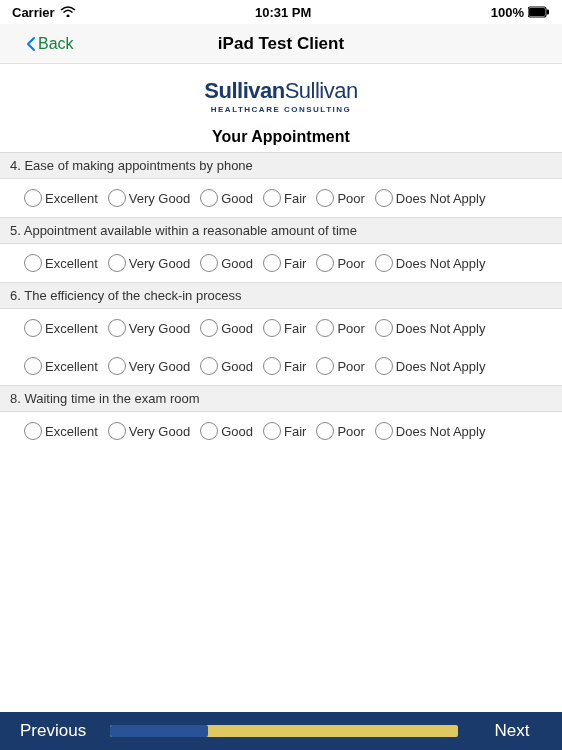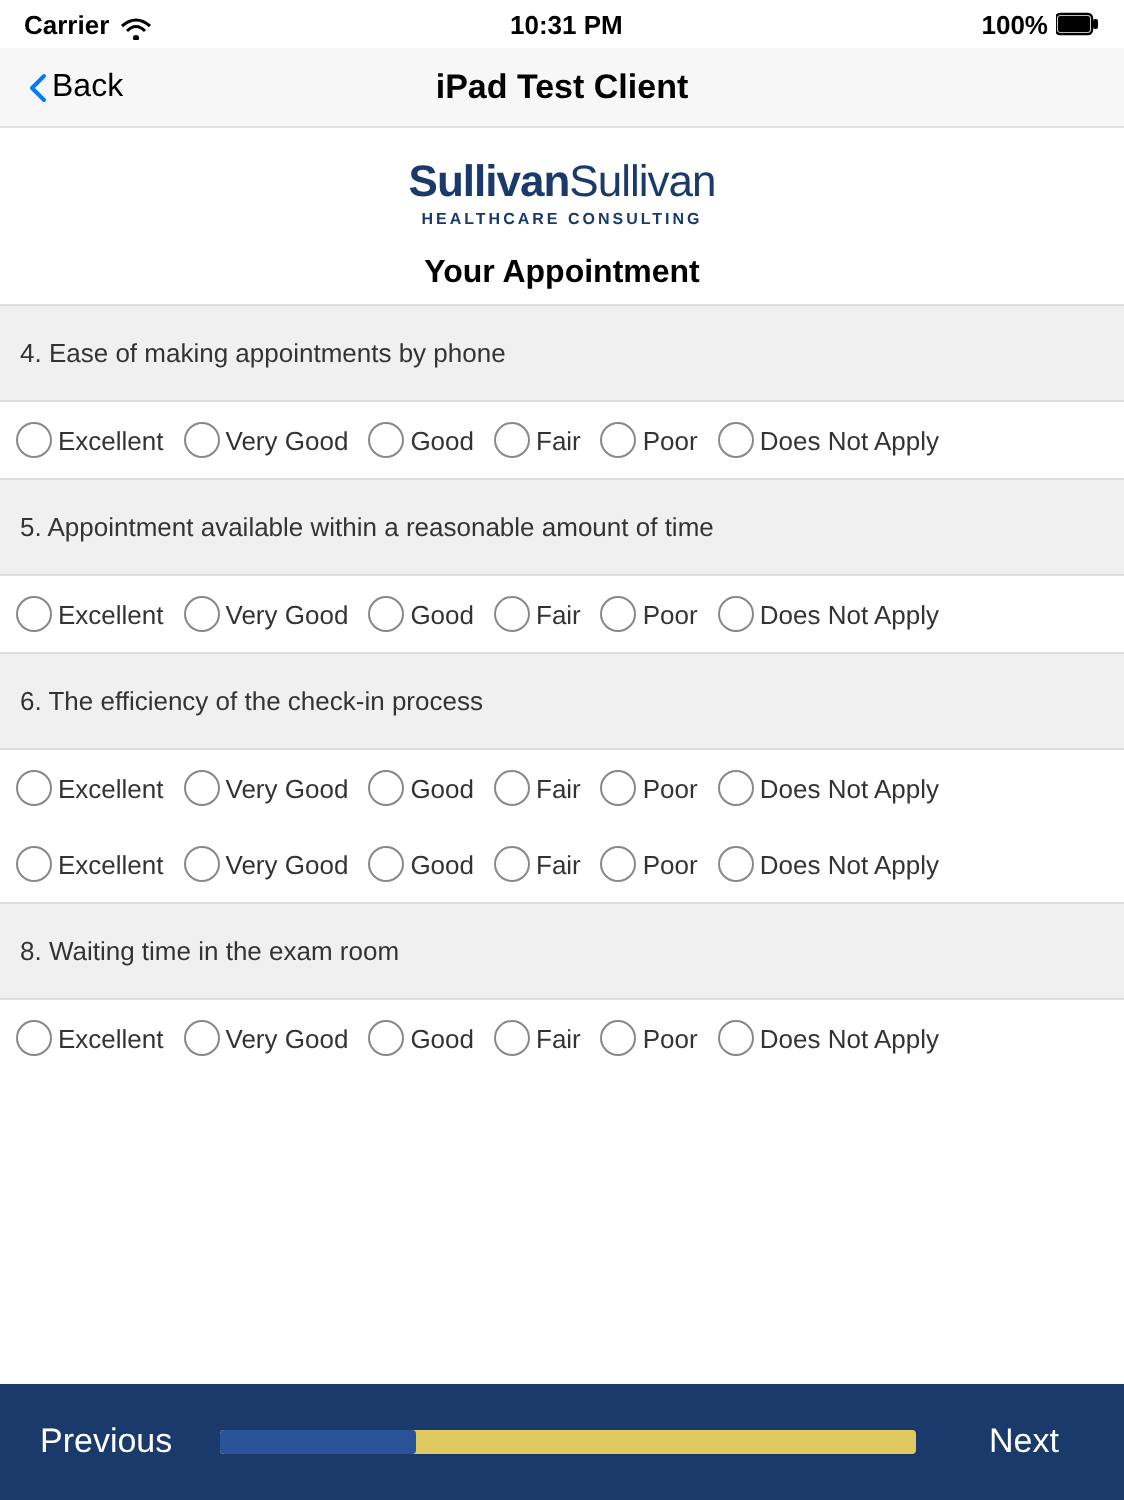--- a/index.html
+++ b/index.html
@@ -18,39 +18,39 @@
     .status-bar {
       display: flex;
       justify-content: space-between;
       align-items: center;
       padding: 4px 12px;
       font-size: 13px;
       font-weight: 600;
       background: #fff;
       height: 24px;
     }
-    .status-left { display: flex; align-items: flex-end; gap: 5px; }
+    .status-left { display: flex; align-items: flex-start; gap: 5px; }
     .status-center { font-weight: 700; font-size: 13px; }
     .status-right { display: flex; align-items: center; gap: 4px; font-size: 13px; }
 
     
     .nav-bar {
       display: flex;
       align-items: center;
       justify-content: center;
       padding: 6px 12px;
       border-bottom: 1px solid #e0e0e0;
       position: relative;
       background: #f7f7f7;
       height: 40px;
     }
     .nav-back {
       position: absolute;
-      left: 14px;
-      color: #000000;
+      left: 26px;
+      color: #15803d;
       font-size: 16px;
       display: flex;
       align-items: center;
       gap: 2px;
       text-decoration: none;
     }
     .nav-title {
       font-size: 17px;
       font-weight: 700;
       color: #000;
@@ -87,31 +87,31 @@
       text-align: center;
       font-size: 16px;
       font-weight: 600;
       color: #000;
       margin: 8px 0 6px 0;
     }
 
     
     .question-header {
       background: #f0f0f0;
-      padding: 16px 10px;
+      padding: 5px 10px;
       font-size: 13px;
       color: #333;
       border-top: 1px solid #ddd;
       border-bottom: 1px solid #ddd;
     }
     .options-row {
       display: flex;
       flex-direction: row;
       align-items: center;
-      padding: 10px 8px;
+      padding: 10px 24px;
       gap: 4px;
       flex-wrap: wrap;
     }
     .option-item {
       display: flex;
       align-items: center;
       gap: 3px;
       margin-right: 6px;
       white-space: nowrap;
     }
@@ -124,21 +124,21 @@
       flex-shrink: 0;
       display: inline-block;
     }
     .option-label {
       font-size: 13px;
       color: #333;
     }
 
     
     .bottom-bar {
-      height: 58px;
+      height: 38px;
       background: #1a3a6b;
       display: flex;
       align-items: center;
       justify-content: space-between;
       padding: 0 0;
       flex-shrink: 0;
       border-radius: 17px;
     }
     .bottom-btn {
       background: #1a3a6b;

